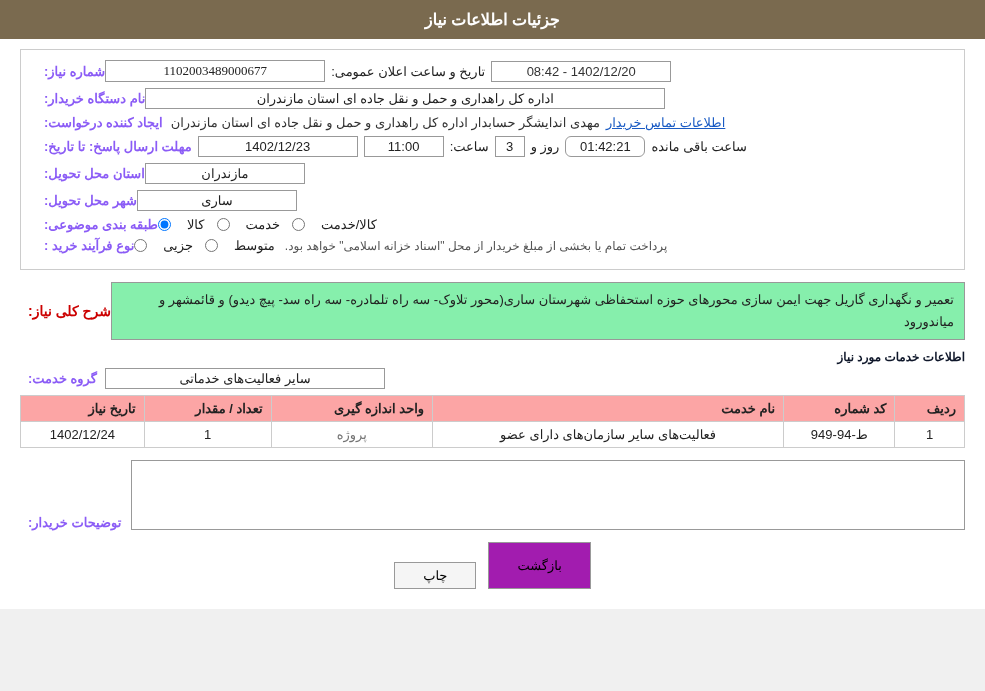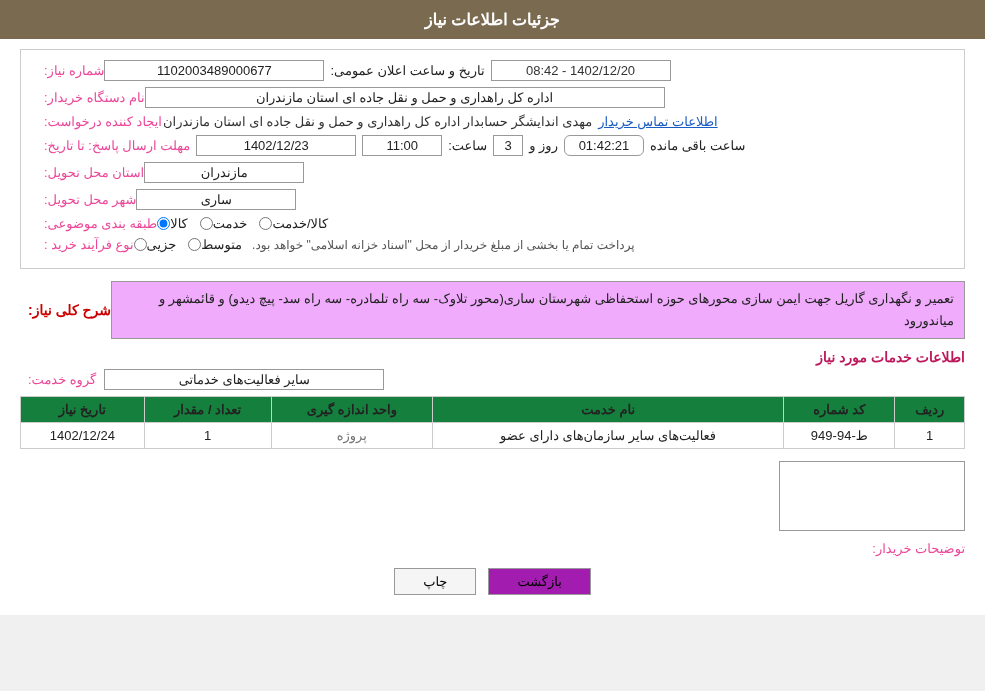--- a/index.html
+++ b/index.html
@@ -32,35 +32,36 @@
       padding: 10px 15px;
       margin-bottom: 12px;
     }
     .row {
       display: flex;
       align-items: center;
       margin-bottom: 6px;
       justify-content: flex-end;
     }
     .label {
-      color: #ec4899;
-      font-weight: normal;
+      color: #8b5cf6;
+      font-weight: bold;
       white-space: nowrap;
       margin-left: 8px;
       text-align: right;
     }
     .value-box {
       border: 1px solid #999;
       background: #fff;
       padding: 2px 8px;
       min-width: 80px;
       text-align: center;
     }
     .value-box.wide {
       min-width: 220px;
+      font-family: Liberation Serif, serif;
     }
     .value-box.medium {
       min-width: 160px;
     }
     .value-box.small {
       min-width: 80px;
     }
     .value-text {
       color: #333;
     }
@@ -76,73 +77,72 @@
     }
     .radio-group {
       display: flex;
       align-items: center;
       gap: 12px;
       direction: rtl;
     }
     .radio-item {
       display: flex;
       align-items: center;
-      gap: 0;
+      gap: 16px;
     }
     .radio-item input[type=radio] {
       margin: 0;
     }
     .text-note {
       color: #555;
       font-size: 12px;
     }
     .section-title {
       color: #c00;
       font-weight: bold;
       font-size: 14px;
       white-space: nowrap;
       margin-left: 8px;
     }
     .description-box {
       border: 1px solid #999;
       padding: 6px 10px;
-      background: #f0abfc;
+      background: #86efac;
       flex: 1;
       line-height: 1.7;
       text-align: right;
     }
     .service-info-section {
       margin-bottom: 12px;
     }
     .service-table {
       width: 100%;
       border-collapse: collapse;
       margin-top: 6px;
     }
     .service-table th {
-      background: #15803d;
+      background: #fca5a5;
       border: 1px solid #ccc;
       padding: 5px 8px;
-      text-align: center;
+      text-align: right;
       font-weight: bold;
     }
     .service-table td {
       border: 1px solid #ccc;
       padding: 5px 8px;
       text-align: center;
     }
     .service-table td.blue-link {
       color: #737373;
     }
     .buyer-description {
       display: flex;
-      align-items: flex-start;
+      align-items: flex-end;
       gap: 10px;
       margin-bottom: 12px;
-      flex-direction: column;
     }
     .description-textarea {
       border: 1px solid #999;
       background: #fff;
       flex: 1;
       min-height: 60px;
       padding: 4px;
       resize: none;
     }
     .buttons-row {
@@ -154,28 +154,29 @@
     .btn {
       padding: 5px 28px;
       border: 1px solid #999;
       background: #f0f0f0;
       cursor: pointer;
       font-size: 13px;
       font-family: Tahoma, Arial, sans-serif;
     }
     .btn-print {
       background: #f5f5f5;
+      margin-top: 20px;
     }
     .btn-back {
       background: #a21caf;
     }
     .divider-label {
-      font-size: 14px;
-      font-weight: bold;
-      color: #be185d;
+      font-size: 12px;
+      font-weight: bold;
+      color: #0f172a;
       margin-bottom: 4px;
       margin-top: 8px;
     }
     .group-row {
       display: flex;
       align-items: center;
       gap: 8px;
       margin-bottom: 6px;
       justify-content: flex-end;
     }
@@ -201,21 +202,21 @@
       </div>
 
       <div class="row">
         <span class="value-box" style="min-width:520px;">اداره کل راهداری و حمل و نقل جاده ای استان مازندران</span>
         <span class="label">نام دستگاه خریدار:</span>
       </div>
 
       <div class="row">
         <span class="link-text" style="margin-left:6px;">اطلاعات تماس خریدار</span>
         <span style="color:#333;">مهدی اندایشگر حسابدار اداره کل راهداری و حمل و نقل جاده ای استان مازندران</span>
-        <span class="label" style="margin-right:1px;">ایجاد کننده درخواست:</span>
+        <span class="label" style="margin-right:8px;">ایجاد کننده درخواست:</span>
       </div>
 
       <div class="row">
         <div class="inline-group">
           <span>ساعت باقی مانده</span>
           <span class="value-box small" style="direction:ltr;border-radius:6px;">01:42:21</span>
           <span>روز و</span>
           <span class="value-box" style="min-width:30px;">3</span>
           <span>ساعت:</span>
           <span class="value-box small">11:00</span>

